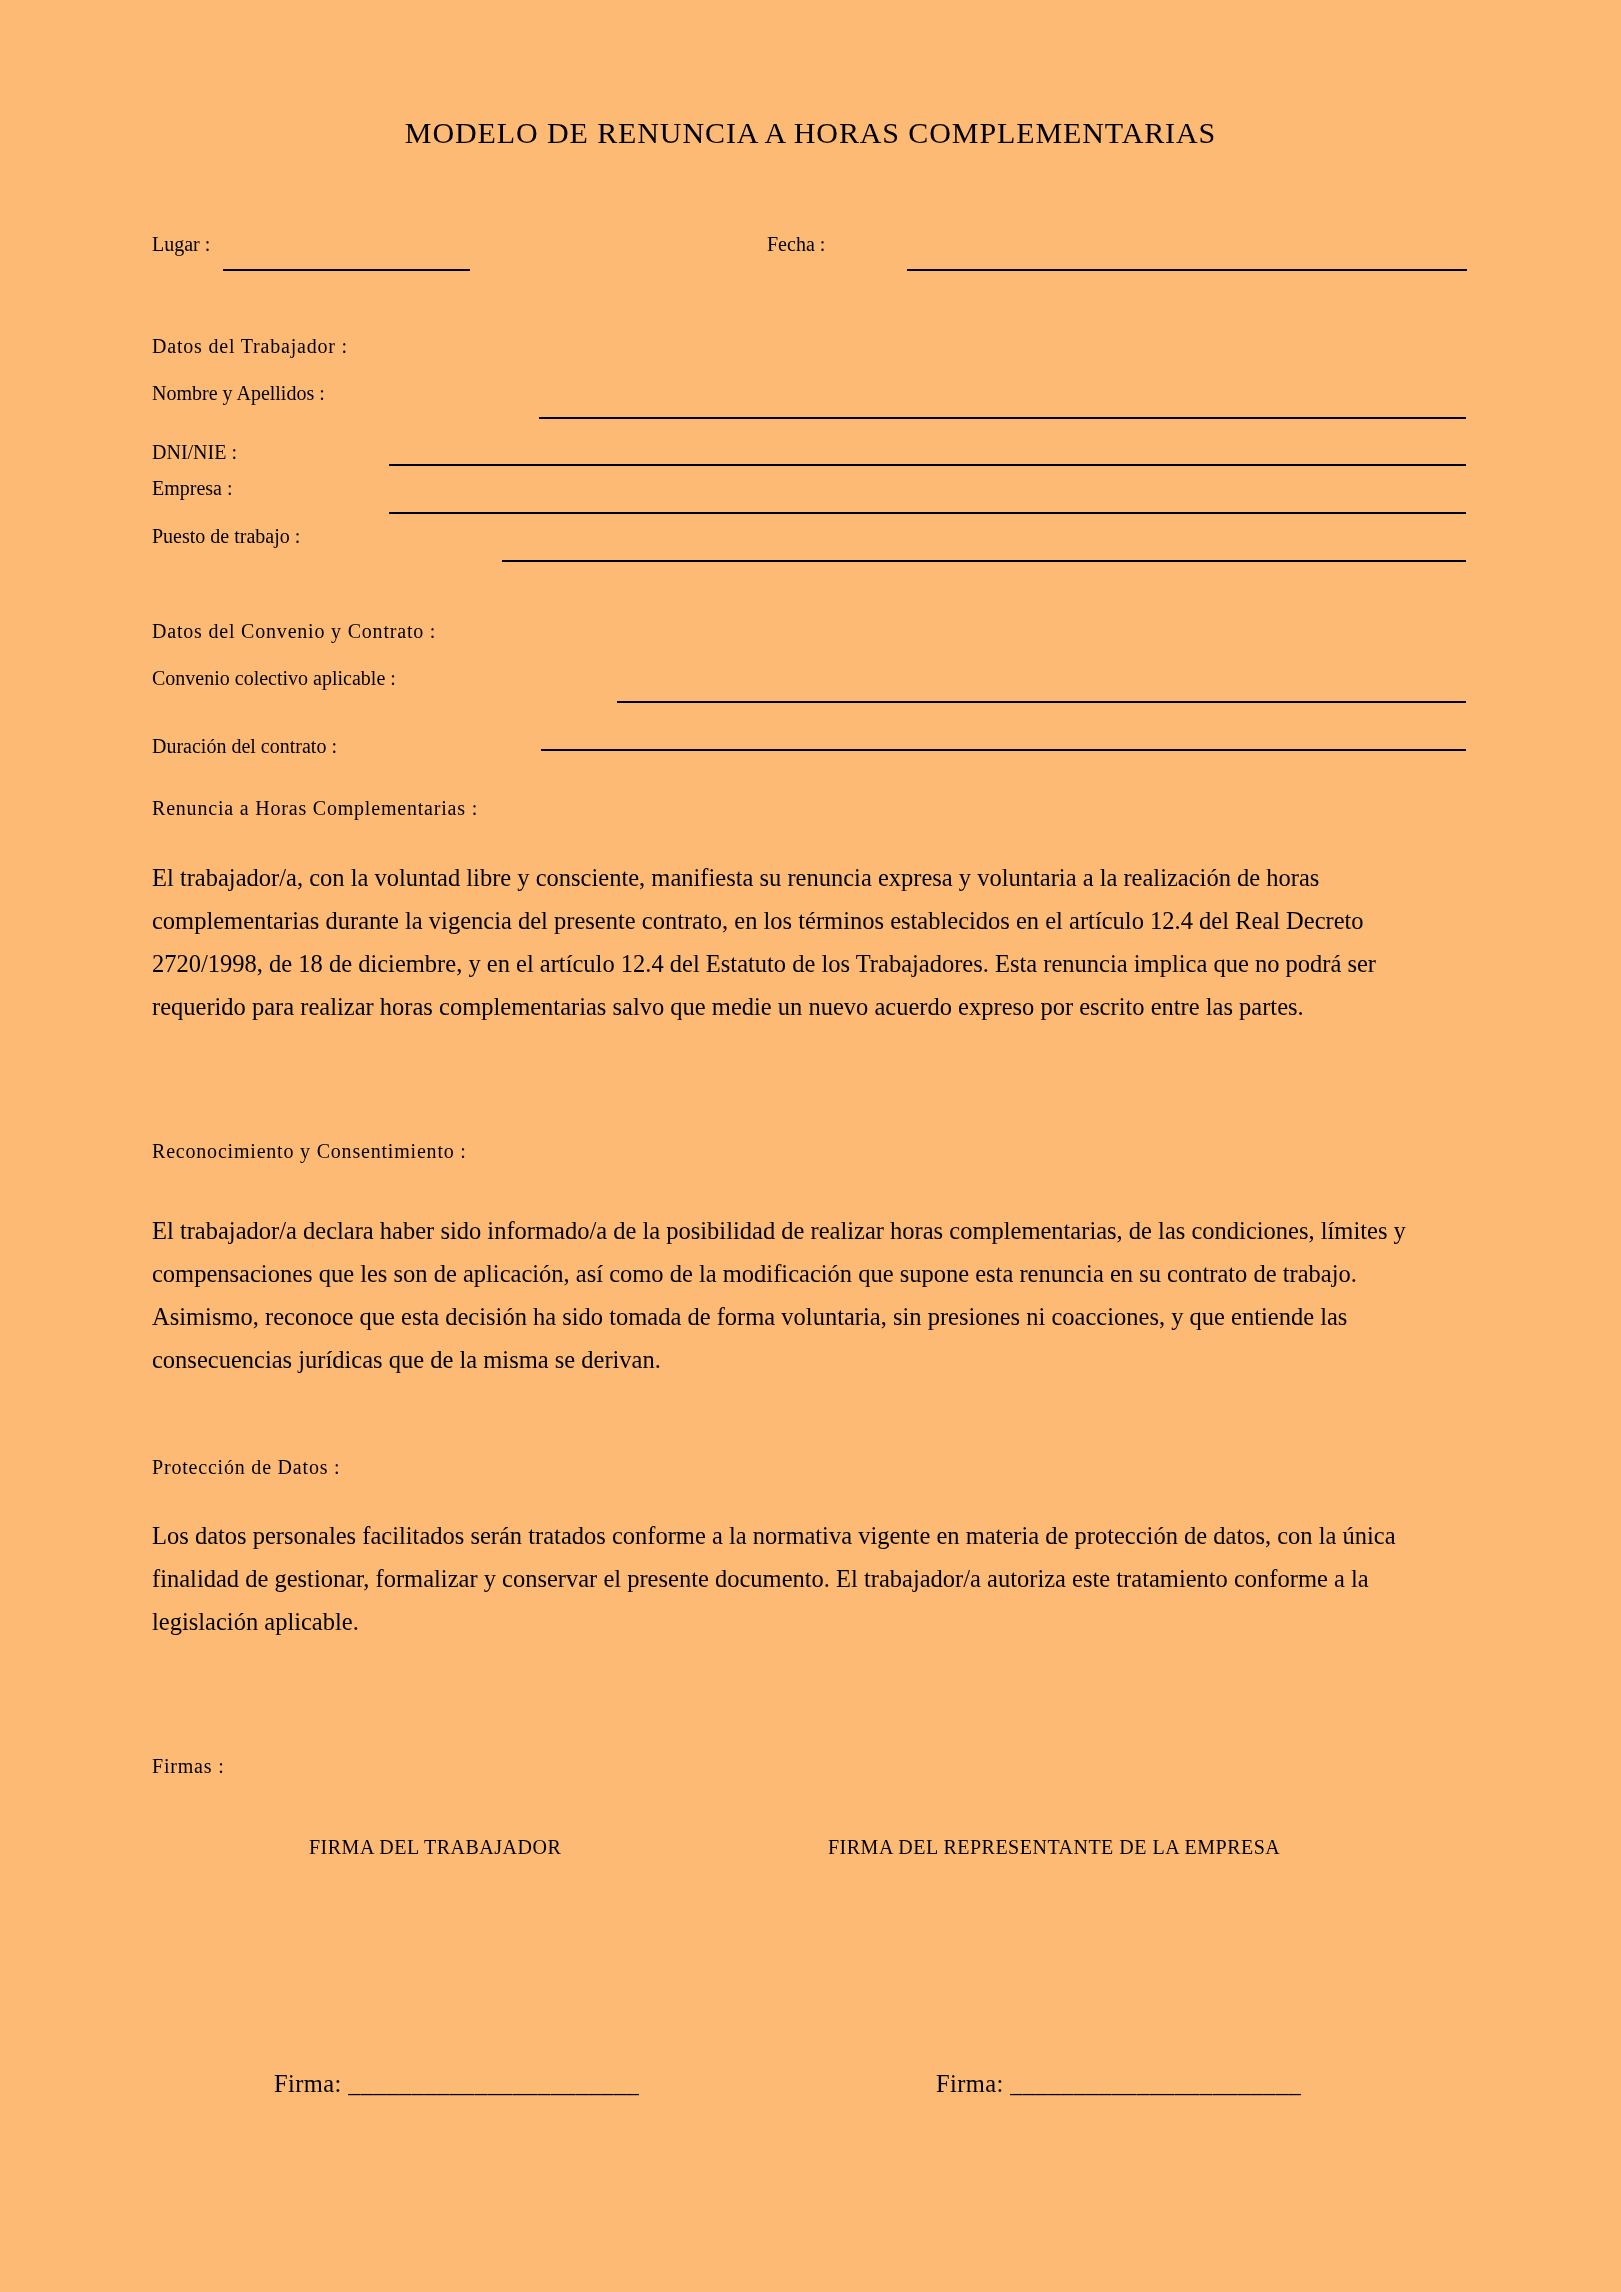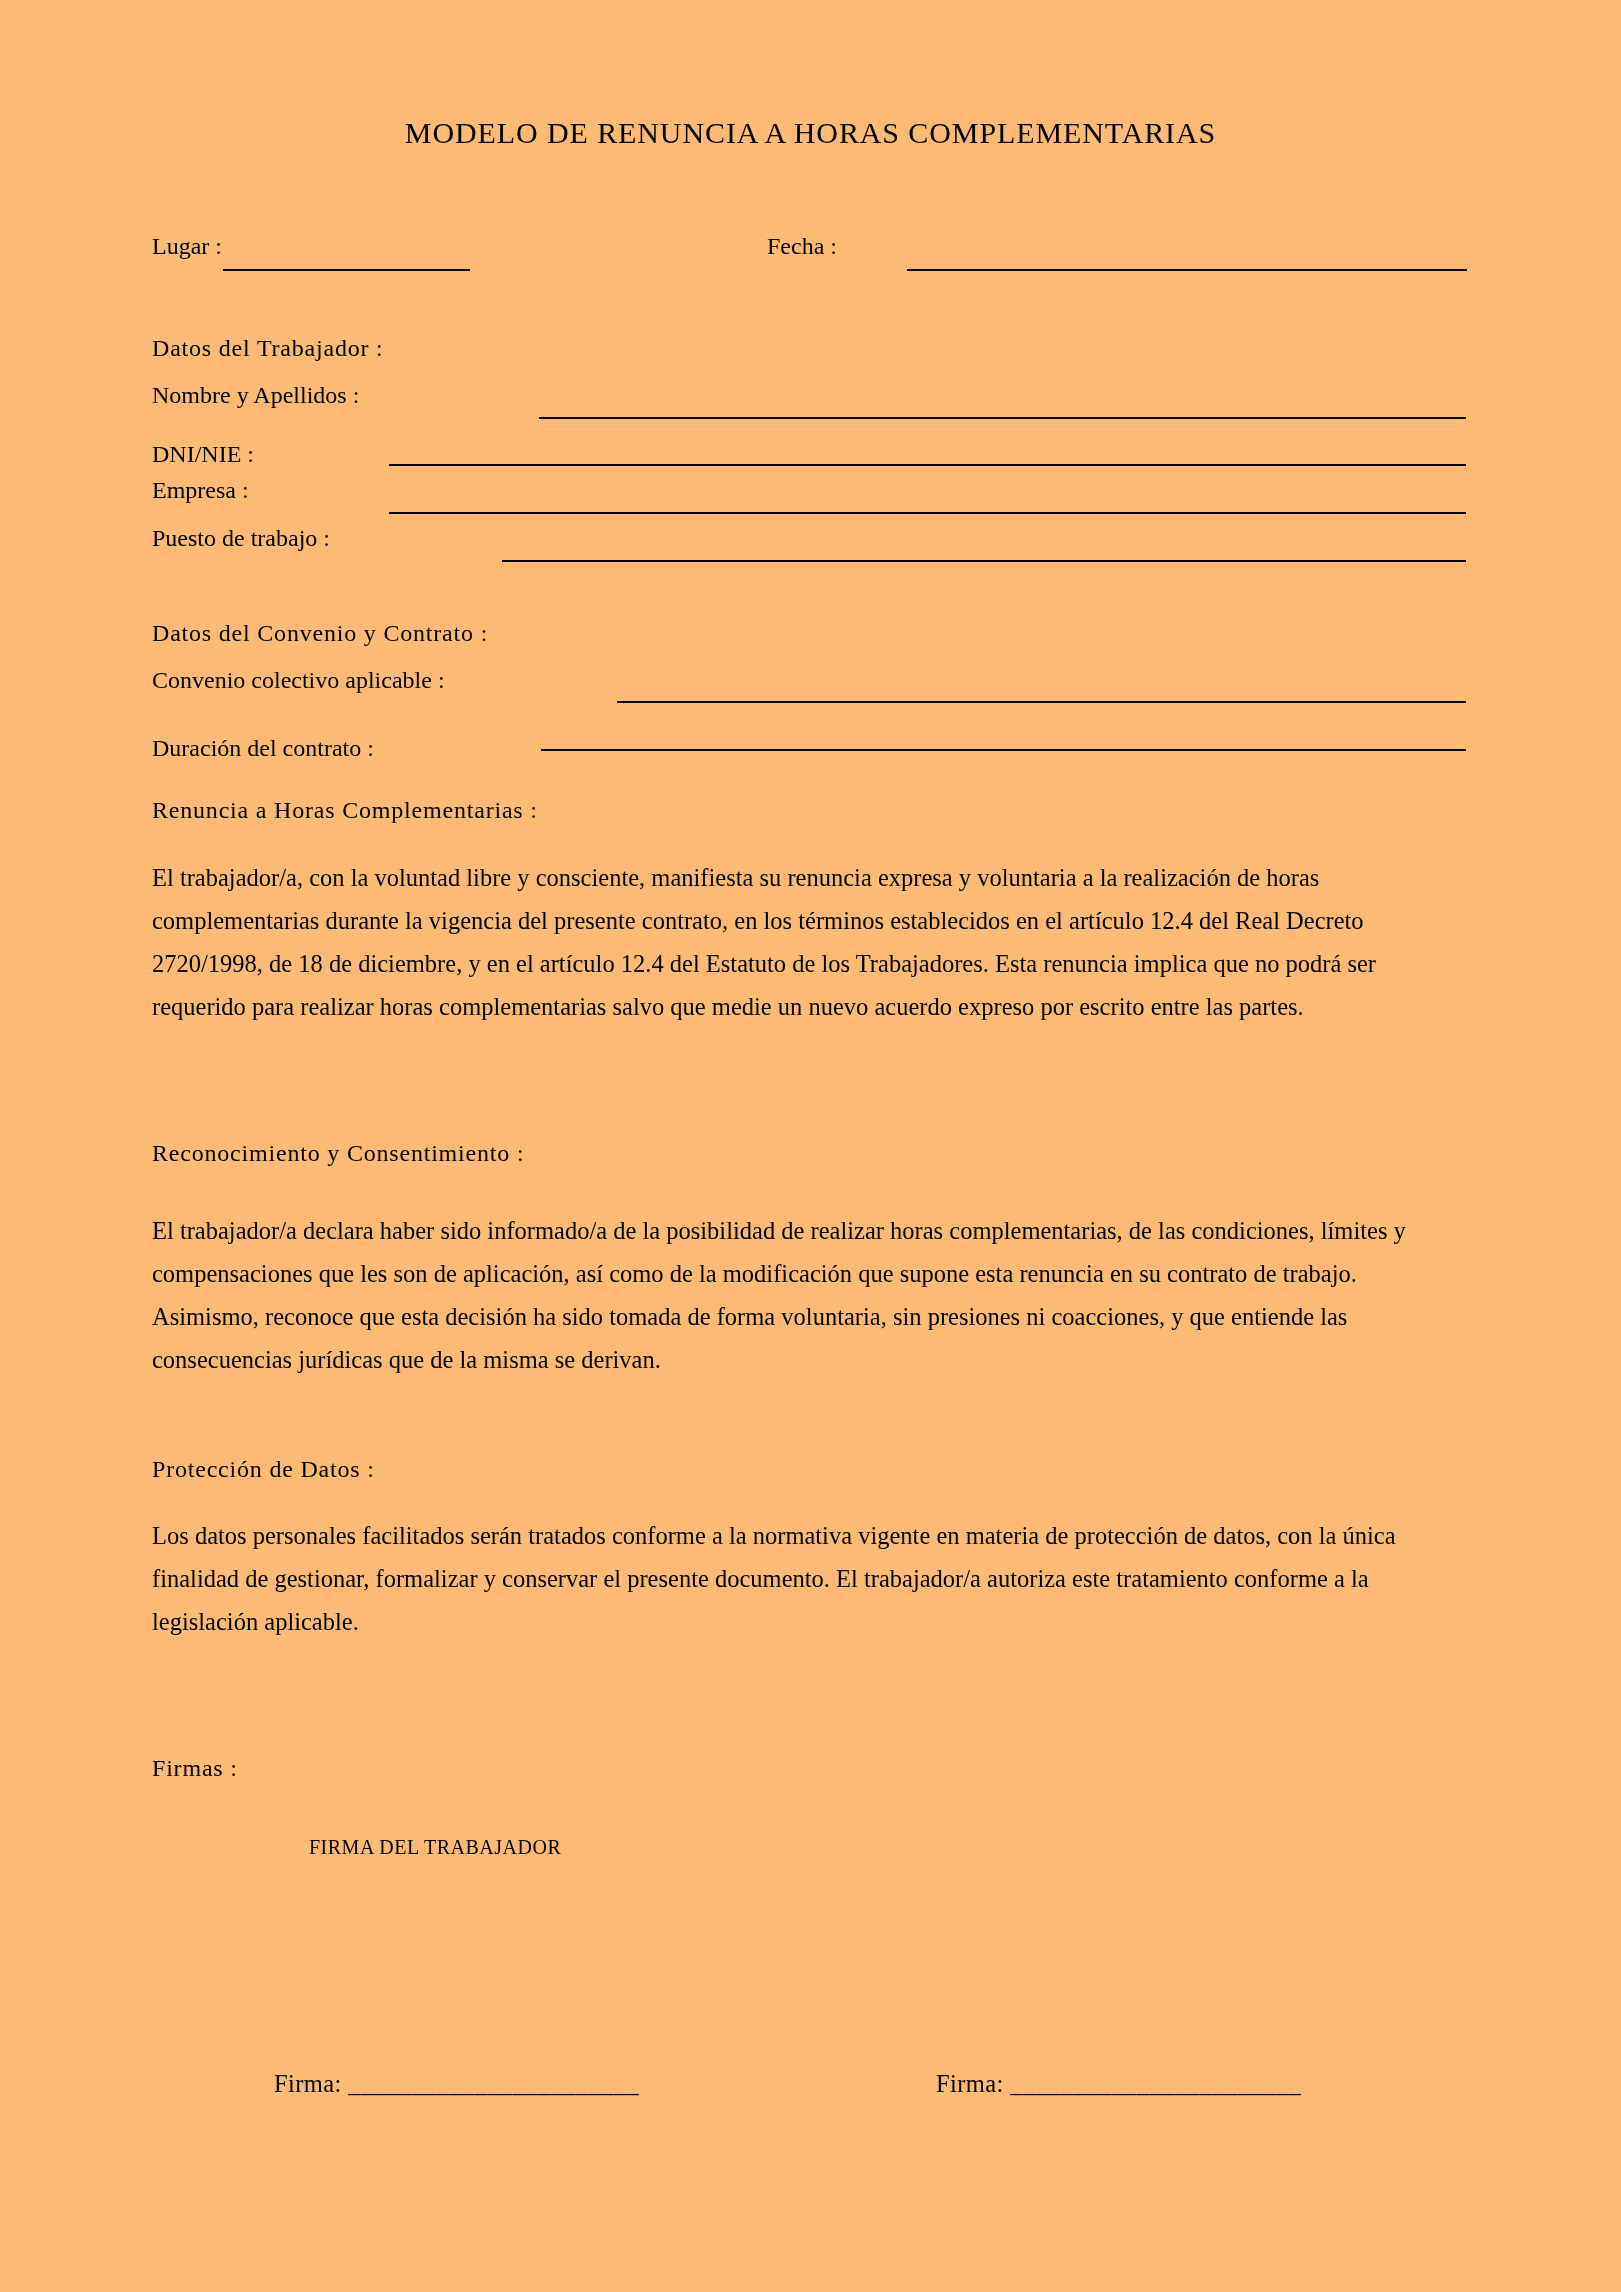--- a/index.html
+++ b/index.html
@@ -26,21 +26,21 @@
     text-align: center;
     font-size: 30px;
     letter-spacing: 0.9px;
     white-space: nowrap;
   }
 
   
   .abs {
     position: absolute;
     white-space: nowrap;
-    font-size: 24px;
+    font-size: 20px;
   }
 
   
   .sec-head {
     letter-spacing: 0.8px;
   }
 
   
   .rule {
     position: absolute;
@@ -113,19 +113,20 @@
   <div class="abs sec-head" style="left:152px; top:1102px;margin-top:38px;">Reconocimiento y Consentimiento :</div>
   <div class="para" style="top:1209px;">El trabajador/a declara haber sido informado/a de la posibilidad de realizar horas complementarias, de las condiciones, límites y compensaciones que les son de aplicación, así como de la modificación que supone esta renuncia en su contrato de trabajo. Asimismo, reconoce que esta decisión ha sido tomada de forma voluntaria, sin presiones ni coacciones, y que entiende las consecuencias jurídicas que de la misma se derivan.</div>
 
   <div class="abs sec-head" style="left:152px; top:1456px;">Protección de Datos :</div>
   <div class="para" style="top:1514px;">Los datos personales facilitados serán tratados conforme a la normativa vigente en materia de protección de datos, con la única finalidad de gestionar, formalizar y conservar el presente documento. El trabajador/a autoriza este tratamiento conforme a la legislación aplicable.</div>
 
   <div class="abs sec-head" style="left:152px; top:1755px;">Firmas :</div>
 
   <div class="sig-title" style="left:309px; top:1836px;">FIRMA DEL TRABAJADOR</div>
 
+  <div class="sig-title" style="left:828px; top:1836px;">FIRMA DEL REPRESENTANTE DE LA EMPRESA</div>
 
   <div class="sig-firma" style="left:274px; top:2070px;">Firma: _______________________</div>
 
   <div class="sig-firma" style="left:936px; top:2070px;">Firma: _______________________</div>
 
 </div>
 
 
 </body></html>

